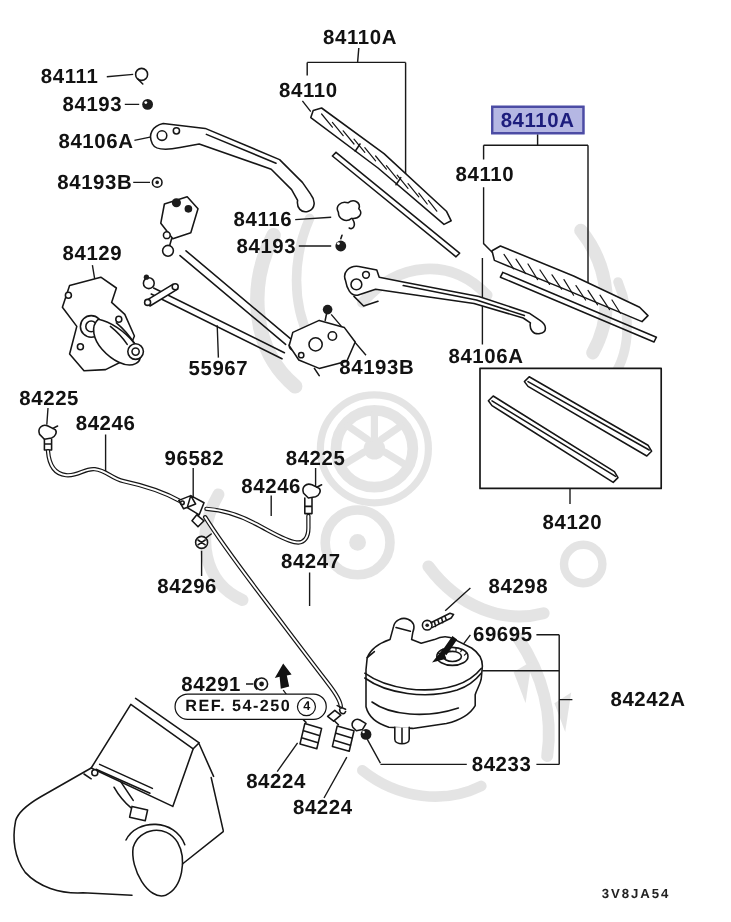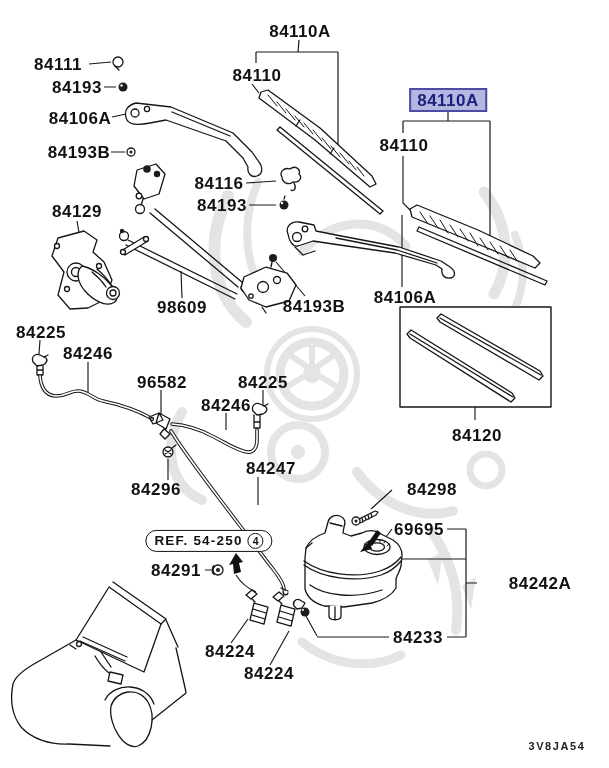--- a/index.html
+++ b/index.html
@@ -5,25 +5,25 @@
   html,body{margin:0;padding:0;background:#fff;}
   #stage{position:relative;width:609px;height:768px;background:#ffffff;overflow:hidden;
          font-family:"Liberation Sans",sans-serif;}
   #artwork{position:absolute;left:0;top:0;}
   .lbl{position:absolute;transform:translate(-50%,-50%);
        font:700 17px/1 "Liberation Sans",sans-serif;color:#121212;
        letter-spacing:.5px;white-space:nowrap;cursor:pointer;}
   .lbl.hl{padding:2px 6px 1px 6px;border:2px solid #4c4ca4;background:#b5b7e3;color:#1d1d7c;}
   .refbox{position:absolute;transform:translate(-50%,-50%);display:flex;align-items:flex-end;gap:5px;
        border:1.8px solid #111;border-radius:11px;padding:2px 8px;background:#fff;
-       font:700 13.5px/1.2 "Liberation Sans",sans-serif;letter-spacing:1.2px;color:#111;cursor:pointer;}
+       font:700 13.5px/1.2 "Liberation Sans",sans-serif;letter-spacing:1.2px;color:#111;cursor:pointer;margin-top:48px;}
   .refbox .circ{display:inline-block;width:14px;height:14px;border:1.6px solid #111;border-radius:50%;
        font:700 10.5px/14px "Liberation Sans",sans-serif;letter-spacing:0;text-align:center;}
   .codetag{position:absolute;transform:translate(-50%,-50%);
-       font:700 11px/1 "Liberation Sans",sans-serif;letter-spacing:1.6px;color:#222;margin-left:27px;}
+       font:700 11px/1 "Liberation Sans",sans-serif;letter-spacing:1.6px;color:#222;}
 </style>
 </head>
 <body>
 
 <div id="stage">
 
 <svg id="artwork" width="609" height="768" viewBox="0 0 609 768" xmlns="http://www.w3.org/2000/svg">
 
   <g stroke="#dedede" fill="none" opacity="0.8" stroke-linecap="round">
     <circle cx="312" cy="374" r="45" stroke-width="6"></circle>
@@ -260,31 +260,31 @@
 <div class="lbl" style="left:77px;top:87px">84193</div>
 <div class="lbl" style="left:80px;top:118px">84106A</div>
 <div class="lbl" style="left:79px;top:152px">84193B</div>
 <div class="lbl" style="left:300px;top:31px">84110A</div>
 <div class="lbl" style="left:257px;top:75px">84110</div>
 <div class="lbl" style="left:219px;top:183px">84116</div>
 <div class="lbl" style="left:222px;top:205px">84193</div>
 <div class="lbl" style="left:77px;top:211px">84129</div>
 <div class="lbl hl" style="left: 448px; top: 100px; background: rgb(181, 183, 227); border-color: rgb(76, 76, 164); color: rgb(29, 29, 124);">84110A</div>
 <div class="lbl" style="left:404px;top:145px">84110</div>
-<div class="lbl" style="left:182px;top:307px">98609</div>
+<div class="lbl" style="left:182px;top:307px">55967</div>
 <div class="lbl" style="left:314px;top:306px">84193B</div>
 <div class="lbl" style="left:405px;top:297px">84106A</div>
 <div class="lbl" style="left:477px;top:435px">84120</div>
 <div class="lbl" style="left:41px;top:332px">84225</div>
 <div class="lbl" style="left:88px;top:353px">84246</div>
 <div class="lbl" style="left:162px;top:382px">96582</div>
 <div class="lbl" style="left:263px;top:382px">84225</div>
 <div class="lbl" style="left:226px;top:405px">84246</div>
 <div class="lbl" style="left:156px;top:489px">84296</div>
-<div class="lbl" style="left:271px;top:468px">84247</div>
+<div class="lbl" style="left:259px;top:468px">84247</div>
 <div class="lbl" style="left:432px;top:489px">84298</div>
 <div class="lbl" style="left:419px;top:529px">69695</div>
 <div class="lbl" style="left:540px;top:583px">84242A</div>
 <div class="lbl" style="left:418px;top:637px">84233</div>
 <div class="lbl" style="left:176px;top:570px">84291</div>
 <div class="lbl" style="left:230px;top:651px">84224</div>
 <div class="lbl" style="left:269px;top:673px">84224</div>
 
 <div class="refbox" style="left:209px;top:541px">
   <span>REF. 54-250</span>

